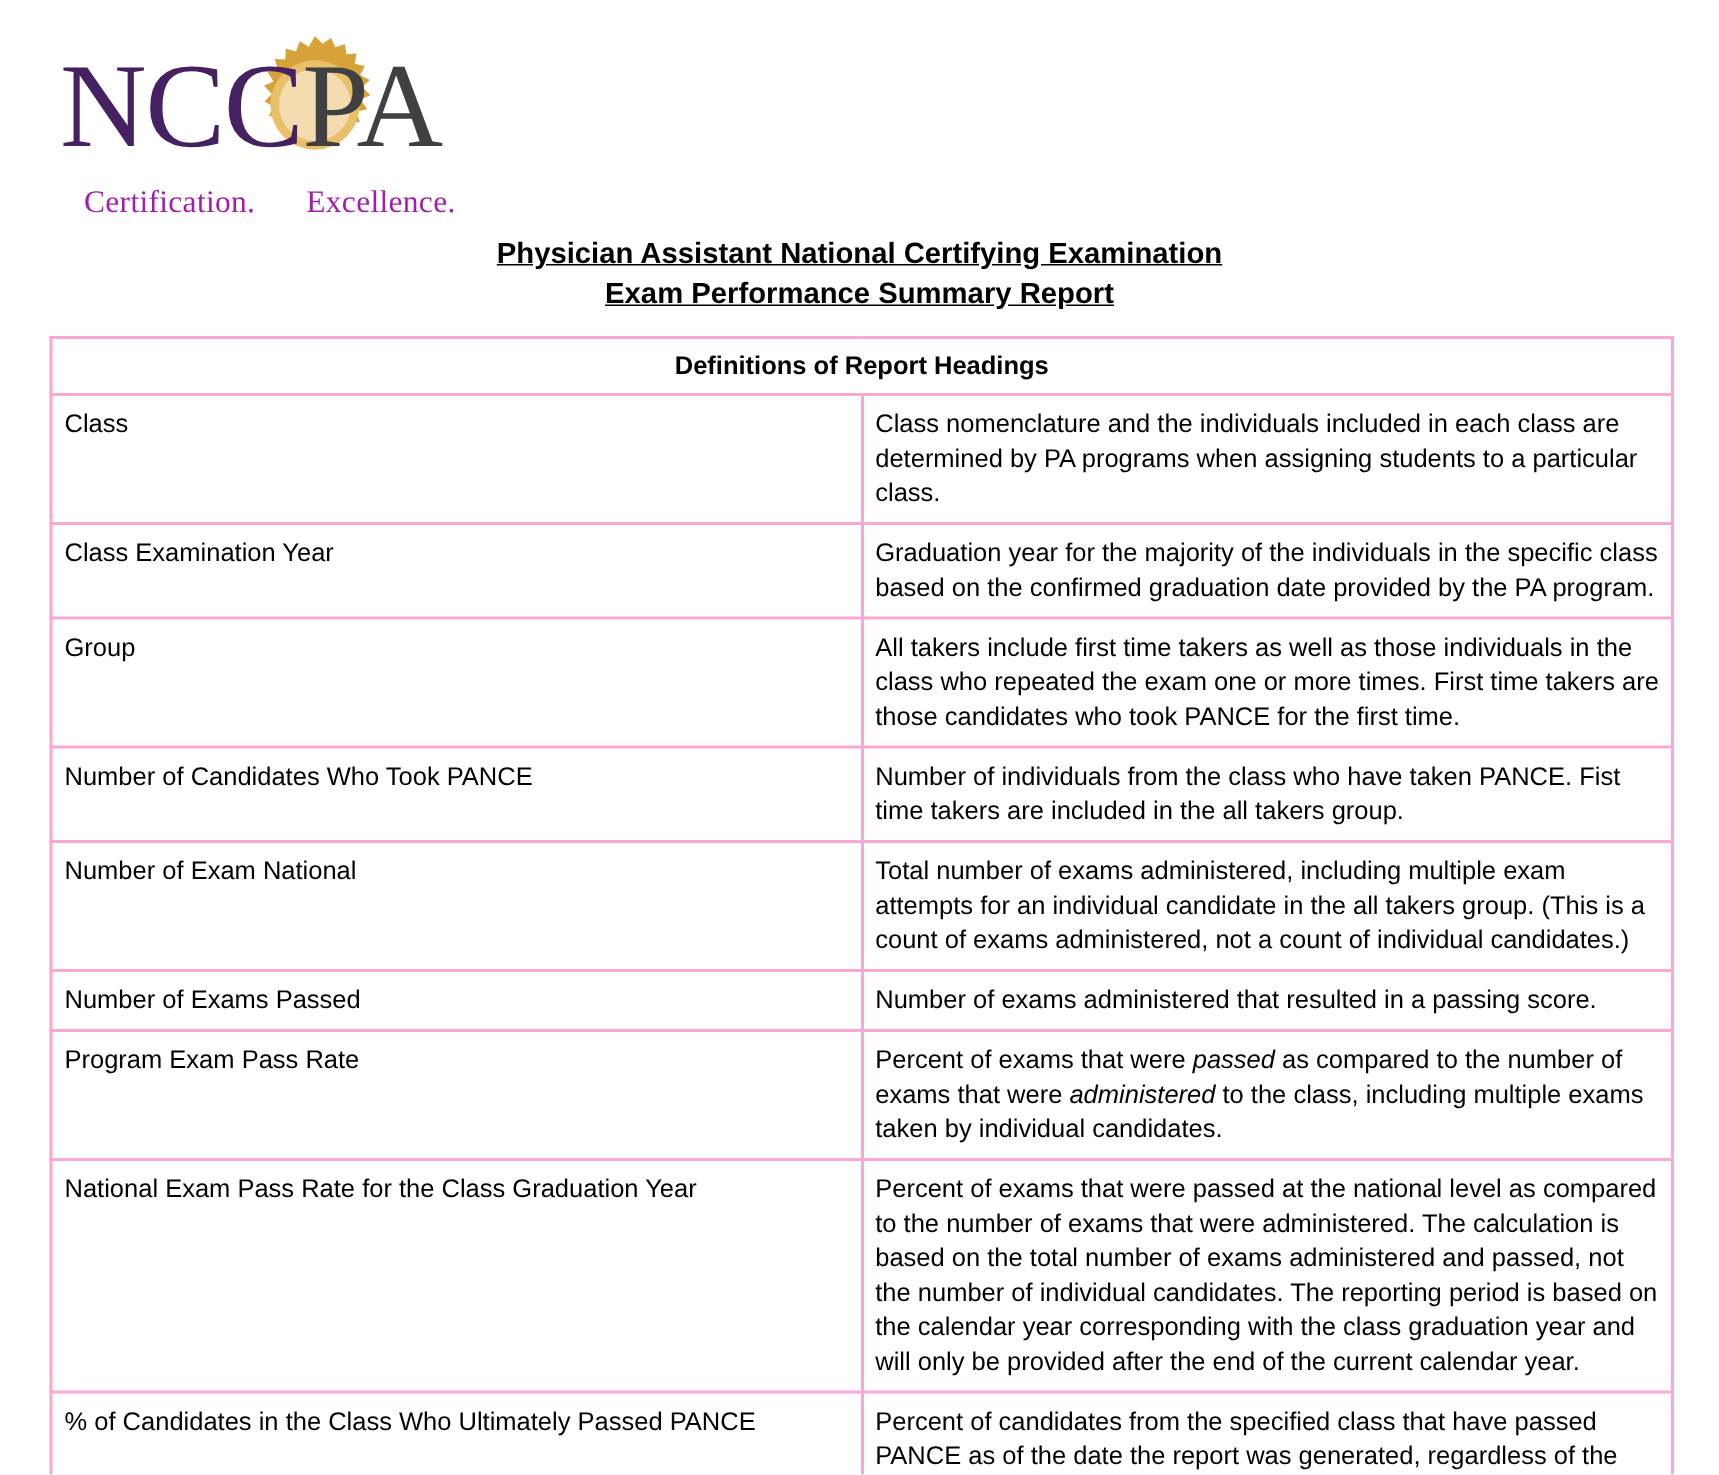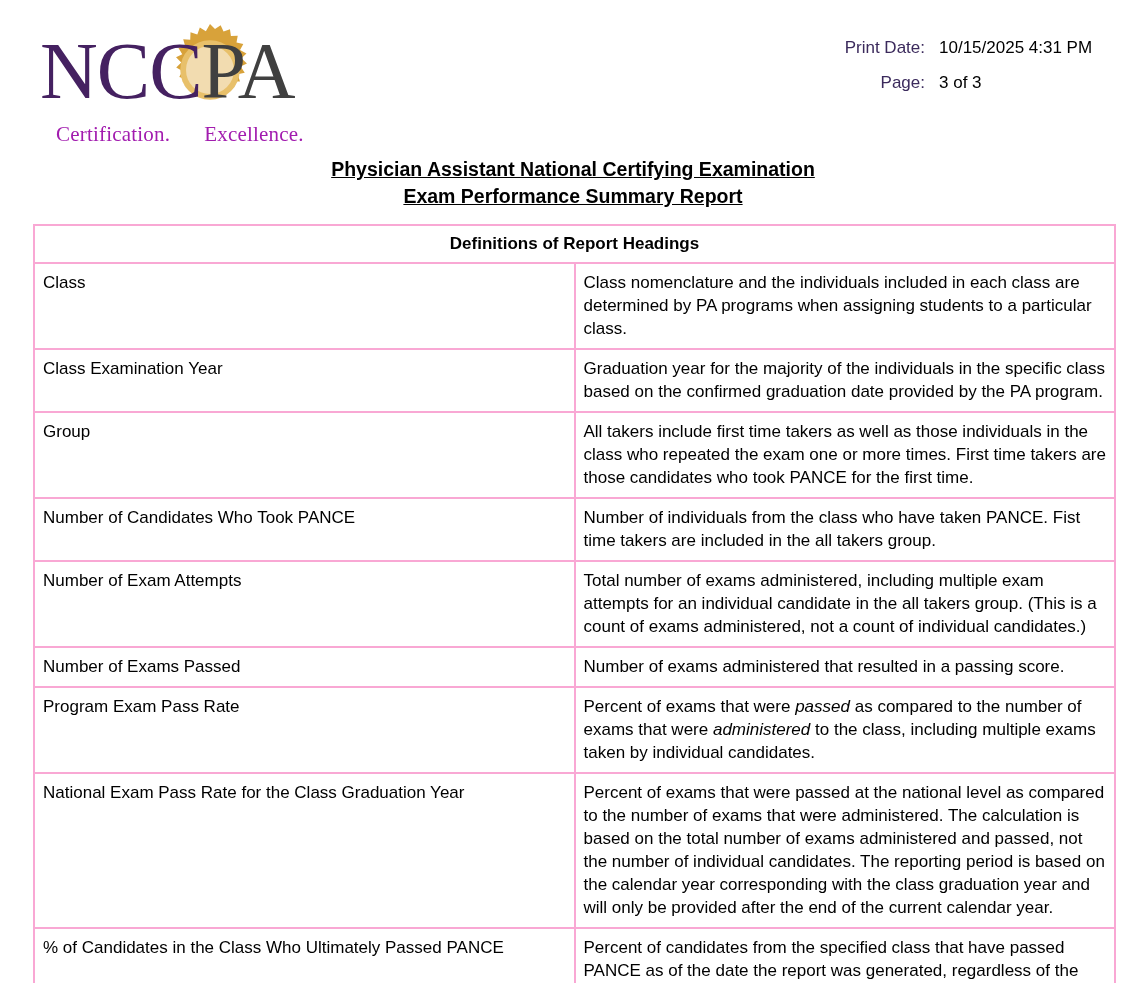--- a/index.html
+++ b/index.html
@@ -155,30 +155,20 @@
           <circle cx="0" cy="0" r="25" fill="#f2dcb0"></circle>
         </g>
       </svg>
 
       <div class="logo-wordmark"><span class="lp">N</span><span class="lp">C</span><span class="lc2">C</span><span class="lg">PA</span></div>
     </div>
 
     <div class="logo-tagline"><span>Certification.</span><span class="tg-gap"></span><span>Excellence.</span></div>
   </div>
 
-  <div class="print-meta">
-    <div class="meta-row">
-      <span class="meta-label">Print Date:</span>
-      <span class="meta-value">10/15/2025 4:31 PM</span>
-    </div>
-    <div class="meta-row">
-      <span class="meta-label">Page:</span>
-      <span class="meta-value">3 of 3</span>
-    </div>
-  </div>
 
 </div>
 
 <h1 class="report-title">
   <span>Physician Assistant National Certifying Examination</span><br>
   <span>Exam Performance Summary Report</span>
 </h1>
 
 <div class="defs-wrap">
   <table class="defs">
@@ -198,21 +188,21 @@
         </tr>
         <tr>
           <td class="term">Group</td>
           <td class="desc">All takers include first time takers as well as those individuals in the class who repeated the exam one or more times. First time takers are those candidates who took PANCE for the first time.</td>
         </tr>
         <tr>
           <td class="term">Number of Candidates Who Took PANCE</td>
           <td class="desc">Number of individuals from the class who have taken PANCE.  Fist time takers are included in the all takers group.</td>
         </tr>
         <tr>
-          <td class="term">Number of Exam Attempts</td>
+          <td class="term">Number of Exam National</td>
           <td class="desc">Total number of exams administered, including multiple exam attempts for an individual candidate in the all takers group.  (This is a count of exams administered, not a count of individual candidates.)</td>
         </tr>
         <tr>
           <td class="term">Number of Exams Passed</td>
           <td class="desc">Number of exams administered that resulted in a passing score.</td>
         </tr>
         <tr>
           <td class="term">Program Exam Pass Rate</td>
           <td class="desc"><span>Percent of exams that were </span><em>passed</em><span> as compared to the number of exams that were </span><em>administered</em><span> to the class, including multiple exams taken by individual candidates.</span></td>
         </tr>

